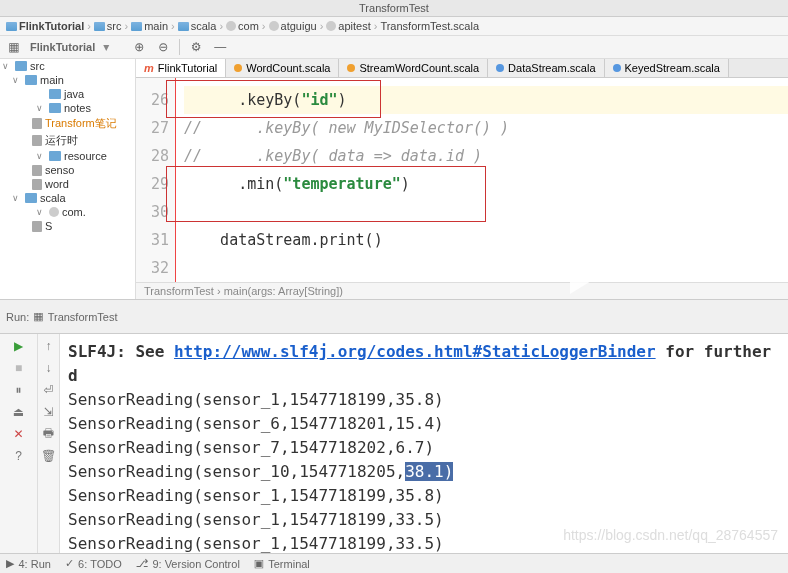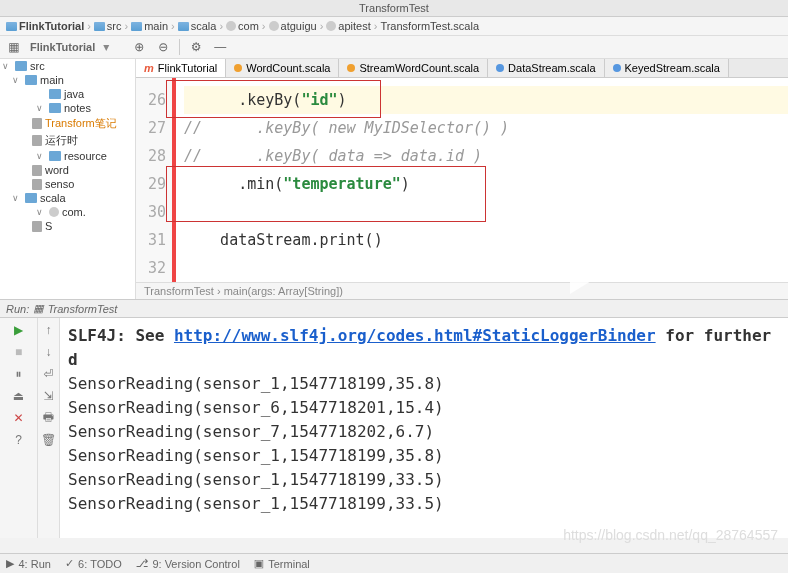--- a/index.html
+++ b/index.html
@@ -32,32 +32,32 @@
     .editor-area { flex: 1; background: #fff; display: flex; flex-direction: column; }
     .tab-bar { display: flex; background: #eaeaea; border-bottom: 1px solid #ccc; }
     .tab { padding: 3px 8px; font-size: 11px; display: flex; align-items: center; gap: 4px; border-right: 1px solid #ccc; background: #eee; }
     .tab.active { background: #fff; }
     .tab-m { color: #e85a3c; font-style: italic; font-weight: bold; }
     .tab-dot { width: 8px; height: 8px; border-radius: 50%; }
     .dot-orange { background: #f0a030; }
     .dot-blue { background: #5697e0; }
     
     .code-area { flex: 1; display: flex; font-family: "Consolas", monospace; font-size: 15px; position: relative; }
-    .gutter { width: 40px; background: #f8f8f8; color: #aaa; text-align: right; padding-right: 6px; line-height: 28px; border-right: 4px solid #ef4444; }
+    .gutter { width: 40px; background: #f8f8f8; color: #aaa; text-align: right; padding-right: 6px; line-height: 28px; border-right: 1px solid #ef4444; }
     .code-lines { flex: 1; padding-left: 8px; line-height: 28px; color: #333; }
     .code-line { white-space: pre; position: relative; }
     .hl-yellow { background: #fffae3; }
     .str { color: #2a8a3e; font-weight: bold; }
     .comment { color: #999; font-style: italic; }
     .red-box { border: 1px solid #cc3333; position: absolute; pointer-events: none; }
     .sel-bg { background: #4a6da7; color: #fff; }
     
     .crumb-bar { background: #f5f5f5; border-top: 1px solid #ddd; padding: 2px 8px; font-size: 11px; color: #888; }
     
-    .run-bar { background: #f0f0f0; border-top: 1px solid #ccc; border-bottom: 1px solid #ccc; padding: 2px 6px; font-size: 11px; color: #666; display: flex; align-items: center; gap: 4px; font-style: italic; }
+    .run-bar { background: #f0f0f0; border-top: 1px solid #ccc; border-bottom: 1px solid #ccc; padding: 10px 6px; font-size: 11px; color: #666; display: flex; align-items: center; gap: 4px; }
     
     .console-area { display: flex; background: #fff; height: 220px; }
     .console-gutter { width: 38px; background: #f5f5f5; border-right: 1px solid #ddd; display: flex; flex-direction: column; align-items: center; padding-top: 4px; gap: 6px; }
     .cg-btn { width: 16px; height: 16px; color: #777; display: flex; align-items: center; justify-content: center; }
     .console-gutter2 { width: 22px; background: #f5f5f5; border-right: 1px solid #ddd; display: flex; flex-direction: column; align-items: center; padding-top: 4px; gap: 6px; }
     .console-content { flex: 1; padding: 6px 8px; font-family: "Consolas", monospace; font-size: 16px; line-height: 24px; color: #333; }
     .link { color: #1a5fcc; text-decoration: underline; font-weight: bold; }
     .bold-black { font-weight: bold; color: #333; }
     
     .bottom-bar { position: absolute; bottom: 0; left: 0; right: 0; background: #f0f0f0; border-top: 1px solid #ccc; padding: 3px 6px; font-size: 11px; color: #666; display: flex; align-items: center; gap: 14px; }
@@ -154,25 +154,25 @@
         <span class="tree-file"></span>
         <span>运行时</span>
       </div>
     <div class="tree-item ind2">
         <span class="tree-arrow">∨</span>
         <span class="tree-icon"></span>
         <span>resource</span>
       </div>
     <div class="tree-item ind3">
         <span class="tree-file"></span>
+        <span>senso</span>
+      </div>
+    <div class="tree-item ind3">
+        <span class="tree-file"></span>
         <span>word</span>
-      </div>
-    <div class="tree-item ind3">
-        <span class="tree-file"></span>
-        <span>senso</span>
       </div>
     <div class="tree-item ind1">
         <span class="tree-arrow">∨</span>
         <span class="tree-icon"></span>
         <span>scala</span>
       </div>
     <div class="tree-item ind2">
         <span class="tree-arrow">∨</span>
         <span class="pkg-icon"></span>
         <span>com.</span>
@@ -254,20 +254,21 @@
     <div class="cg-btn">⏎</div>
     <div class="cg-btn">⇲</div>
     <div class="cg-btn">🖶</div>
     <div class="cg-btn">🗑</div>
   </div>
   <div class="console-content">
     <div class="bold-black"><span>SLF4J: See </span><span class="link">http://www.slf4j.org/codes.html#StaticLoggerBinder</span><span> for further d</span></div>
     <div>SensorReading(sensor_1,1547718199,35.8)</div>
     <div>SensorReading(sensor_6,1547718201,15.4)</div>
     <div>SensorReading(sensor_7,1547718202,6.7)</div>
+    <div><span>SensorReading(sensor_10,1547718205,</span><span class="sel-bg">38.1)</span></div>
     <div>SensorReading(sensor_1,1547718199,35.8)</div>
     <div>SensorReading(sensor_1,1547718199,33.5)</div>
     <div>SensorReading(sensor_1,1547718199,33.5)</div>
   </div>
 </div>
 
 <div class="bottom-bar">
   <span class="bb-item">▶ <span>4: Run</span></span>
   <span class="bb-item">✓ <span>6: TODO</span></span>
   <span class="bb-item">⎇ <span>9: Version Control</span></span>

